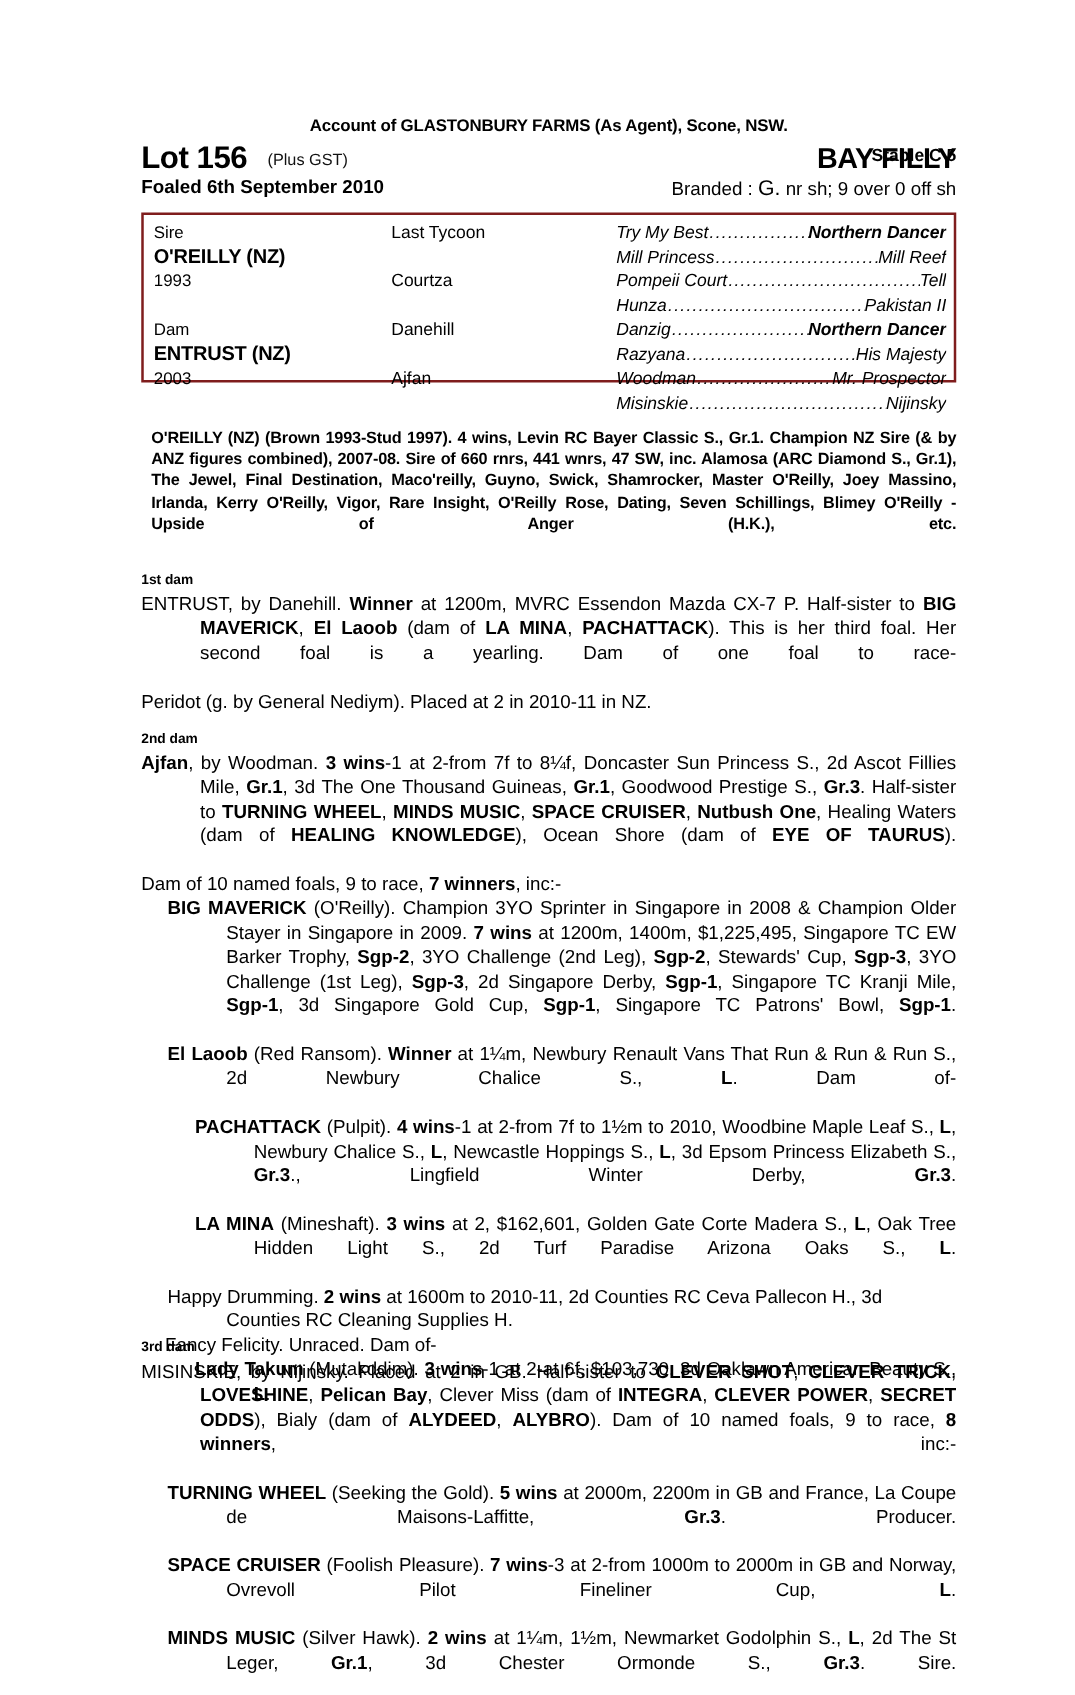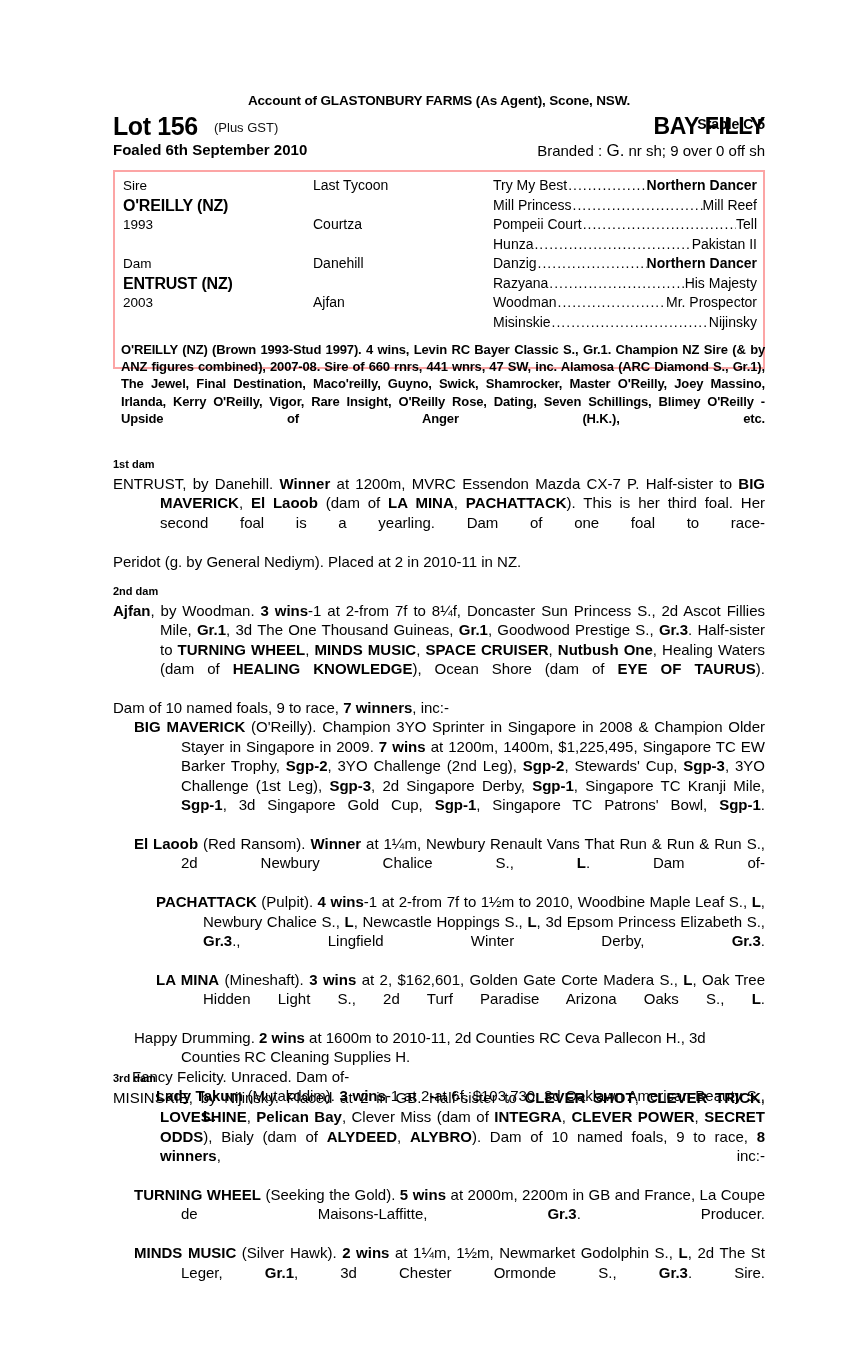--- a/index.html
+++ b/index.html
@@ -73,22 +73,22 @@
     font-size: 17px;
     position: relative;
     top: 0px;
   }
 
   
   .ped {
     position: absolute;
     left: 113px; top: 170px;
     width: 652px;
-    height: 199px;
-    border: 2px solid #fca5a5;
+    height: 136px;
+    border: 2px solid #7f1d1d;
     box-sizing: border-box;
   }
   .ped-inner {
     position: absolute;
     left: 0; top: 0; right: 0; bottom: 0;
   }
   .ped-col1 { position: absolute; left: 8px;  top: 4px; width: 190px; }
   .ped-col2 { position: absolute; left: 198px; top: 4px; width: 180px; }
   .ped-col3 { position: absolute; left: 378px; top: 4px; right: 6px; }
 
@@ -98,20 +98,21 @@
   .ped-spacer { height: 19.5px; }
 
   .dotline {
     display: flex;
     align-items: flex-start;
     height: 19.5px;
     line-height: 19.5px;
     font-size: 14px;
     white-space: nowrap;
     overflow: hidden;
+    font-style: italic;
   }
   .dotline .lft { flex: 0 0 auto; }
   .dotline .dots {
     flex: 1 1 auto;
     overflow: hidden;
     white-space: nowrap;
     letter-spacing: 1px;
     font-size: 14px;
     padding: 0 1px;
   }
@@ -263,16 +264,17 @@
       <div class="p hang3"><b>LA MINA</b> (Mineshaft). <b>3 wins</b> at 2, $162,601, Golden Gate Corte Madera S., <b>L</b>, Oak Tree Hidden Light S., 2d Turf Paradise Arizona Oaks S., <b>L</b>.</div>
       <div class="p hang2 nojust">Happy Drumming. <b>2 wins</b> at 1600m to 2010-11, 2d Counties RC Ceva Pallecon H., 3d Counties RC Cleaning Supplies H.</div>
       <div class="p ind2 nojust">Fancy Felicity. Unraced. Dam of-</div>
       <div class="p hang3"><b>Lady Takum</b> (Mutakddim). <b>3 wins</b>-1 at 2-at 6f, $103,730, 3d Oaklawn American Beauty S., <b>L</b>.</div>
     </div>
 
   <div class="dam-head" style="top:1072px;">3rd dam</div>
   <div class="blk" id="blk-dam3" style="top:1088px;">
       <div class="p hang1">MISINSKIE, by Nijinsky. Placed at 2 in GB. Half-sister to <b>CLEVER SHOT</b>, <b>CLEVER TRICK</b>, <b>LOVESHINE</b>, <b>Pelican Bay</b>, Clever Miss (dam of <b>INTEGRA</b>, <b>CLEVER POWER</b>, <b>SECRET ODDS</b>), Bialy (dam of <b>ALYDEED</b>, <b>ALYBRO</b>). Dam of 10 named foals, 9 to race, <b>8 winners</b>, inc:-</div>
       <div class="p hang2"><b>TURNING WHEEL</b> (Seeking the Gold). <b>5 wins</b> at 2000m, 2200m in GB and France, La Coupe de Maisons-Laffitte, <b>Gr.3</b>. Producer.</div>
+      <div class="p hang2"><b>SPACE CRUISER</b> (Foolish Pleasure). <b>7 wins</b>-3 at 2-from 1000m to 2000m in GB and Norway, Ovrevoll Pilot Fineliner Cup, <b>L</b>.</div>
       <div class="p hang2"><b>MINDS MUSIC</b> (Silver Hawk). <b>2 wins</b> at 1¼m, 1½m, Newmarket Godolphin S., <b>L</b>, 2d The St Leger, <b>Gr.1</b>, 3d Chester Ormonde S., <b>Gr.3</b>. Sire.</div>
     </div>
 
 </div>
 
 </body></html>

